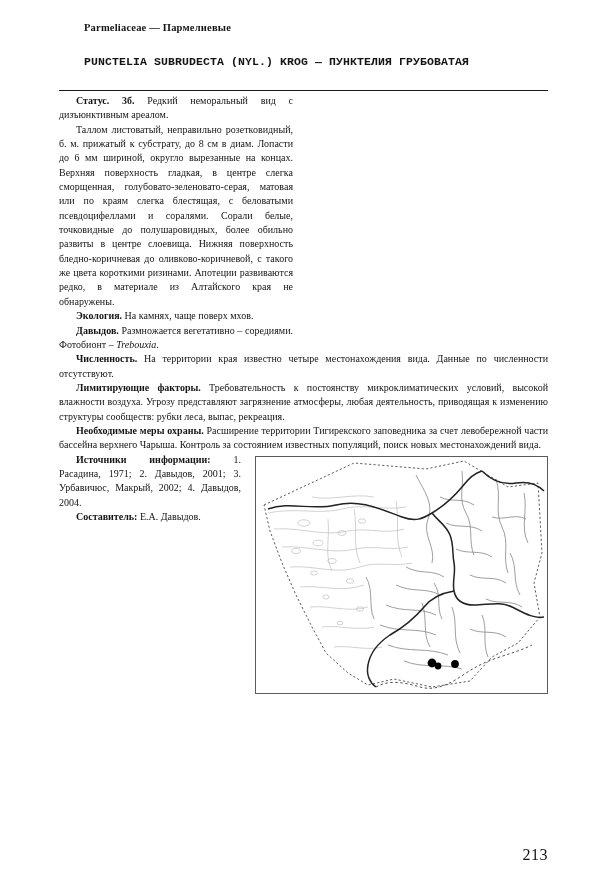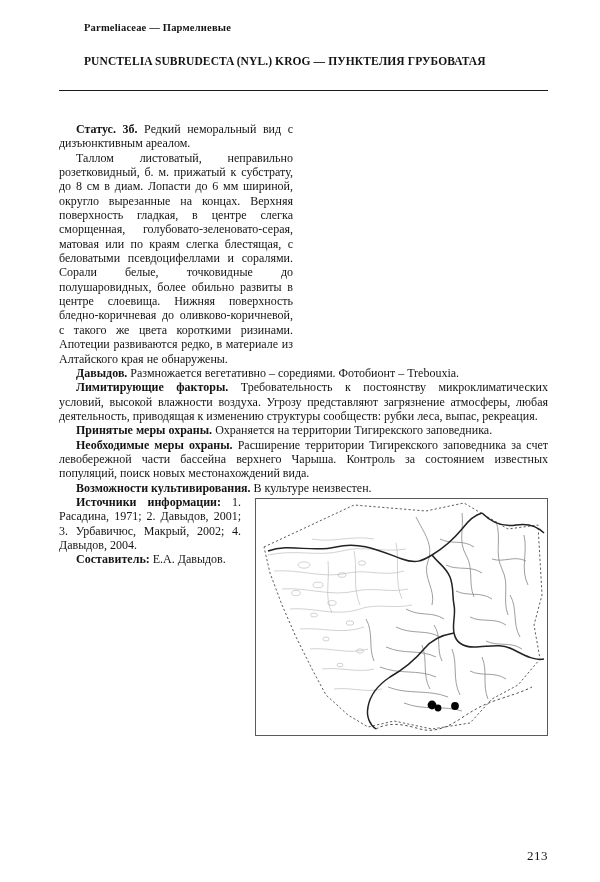--- a/index.html
+++ b/index.html
@@ -33,48 +33,48 @@
     letter-spacing: 0.2px;
   }
   .species-line {
     position: absolute;
     left: 80px;
     top: 55px;
     font-size: 11.5px;
     font-weight: bold;
     letter-spacing: 0.1px;
     white-space: nowrap;
+    font-family: Liberation Mono, monospace;
   }
 
   .top-rule {
     position: absolute;
     left: 55px;
     top: 90px;
     width: 489px;
     height: 1.4px;
     background: #1a1a1a;
   }
 
   
   .body-wrap {
     position: absolute;
     left: 55px;
     top: 94px;
     width: 489px;
-    font-size: 12px;
+    font-size: 10px;
     line-height: 14.35px;
     text-align: justify;
-    margin-top: 28px;
   }
   .body-wrap p {
     margin: 0;
     text-indent: 17px;
   }
   .lbl { font-weight: bold; }
-  .it { }
+  .it { font-style: italic; }
 
   
   .photo-float {
     float: right;
     width: 243px;
     height: 233px;
     margin: 2px 0 4px 12px;
     shape-margin: 4px;
     position: relative;
   }
@@ -103,21 +103,21 @@
     position: relative;
     overflow: hidden;
   }
   .mapbox svg { display: block; }
 
   
   .folio {
     position: absolute;
     right: 56px;
     bottom: 18px;
-    font-size: 13px;
+    font-size: 16px;
     letter-spacing: 0.5px;
   }
 </style>
 </head>
 <body>
 
 <div class="page">
 
   <div class="family-line">Parmeliaceae — Пармелиевые</div>
   <div class="species-line">PUNCTELIA SUBRUDECTA (NYL.) KROG — ПУНКТЕЛИЯ ГРУБОВАТАЯ</div>
@@ -191,32 +191,32 @@
         </svg>
       </div>
     </div>
 
     <p><span class="lbl">Статус. 3б.</span><span> Редкий неморальный вид с дизъюнктивным ареалом.</span></p>
 
     <p><span>Таллом листоватый, неправильно розетковидный, б. м. прижатый к субстрату, до 8 см в диам. Лопасти до 6 мм шириной, округло вырезанные на концах. Верхняя поверхность гладкая, в центре слегка сморщенная, голубовато-зеленовато-серая, матовая или по краям слегка блестящая, с беловатыми псевдоцифеллами и соралями. Сорали белые, точковидные до полушаровидных, более обильно развиты в центре слоевища. Нижняя поверхность бледно-коричневая до оливково-коричневой, с такого же цвета короткими ризинами. Апотеции развиваются редко, в материале из Алтайского края не обнаружены.</span></p>
 
 
 
+    <p><span class="lbl">Экология.</span><span> На камнях, чаще поверх мхов.</span></p>
 
     <p><span class="lbl">Давыдов.</span><span> Размножается вегетативно – соредиями. Фотобионт – </span><span class="it">Trebouxia</span><span>.</span></p>
 
+    <p><span class="lbl">Численность.</span><span> На территории края известно четыре местонахождения вида. Данные по численности отсутствуют.</span></p>
 
 
     <p><span class="lbl">Лимитирующие факторы.</span><span> Требовательность к постоянству микроклиматических условий, высокой влажности воздуха. Угрозу представляют загрязнение атмосферы, любая деятельность, приводящая к изменению структуры сообществ: рубки леса, выпас, рекреация.</span></p>
 
-    <p><span class="lbl">Принятые меры охраны.</span><span> Охраняется на территории Тигирекского заповедника.</span></p>
 
     <p><span class="lbl">Необходимые меры охраны.</span><span> Расширение территории Тигирекского заповедника за счет левобережной части бассейна верхнего Чарыша. Контроль за состоянием известных популяций, поиск новых местонахождений вида.</span></p>
 
-    <p><span class="lbl">Возможности культивирования.</span><span> В культуре неизвестен.</span></p>
 
     <div class="map-float">
       <div class="mapbox">
         <svg width="291" height="236" viewBox="0 0 291 236" xmlns="http://www.w3.org/2000/svg">
           <rect x="0" y="0" width="291" height="236" fill="#ffffff"></rect>
 
           <path d="M8,48 L98,6 L170,12 L208,4 L252,30 L282,26 L286,96 L278,126
                    L284,160 L262,186 L236,200 L214,224 L176,230 L138,222
                    L112,228 L92,216 L70,196 L56,170 L40,138 L26,106 L14,74 Z" fill="none" stroke="#4a4a4a" stroke-width="0.9" stroke-dasharray="2.2 2.2"></path>
 

